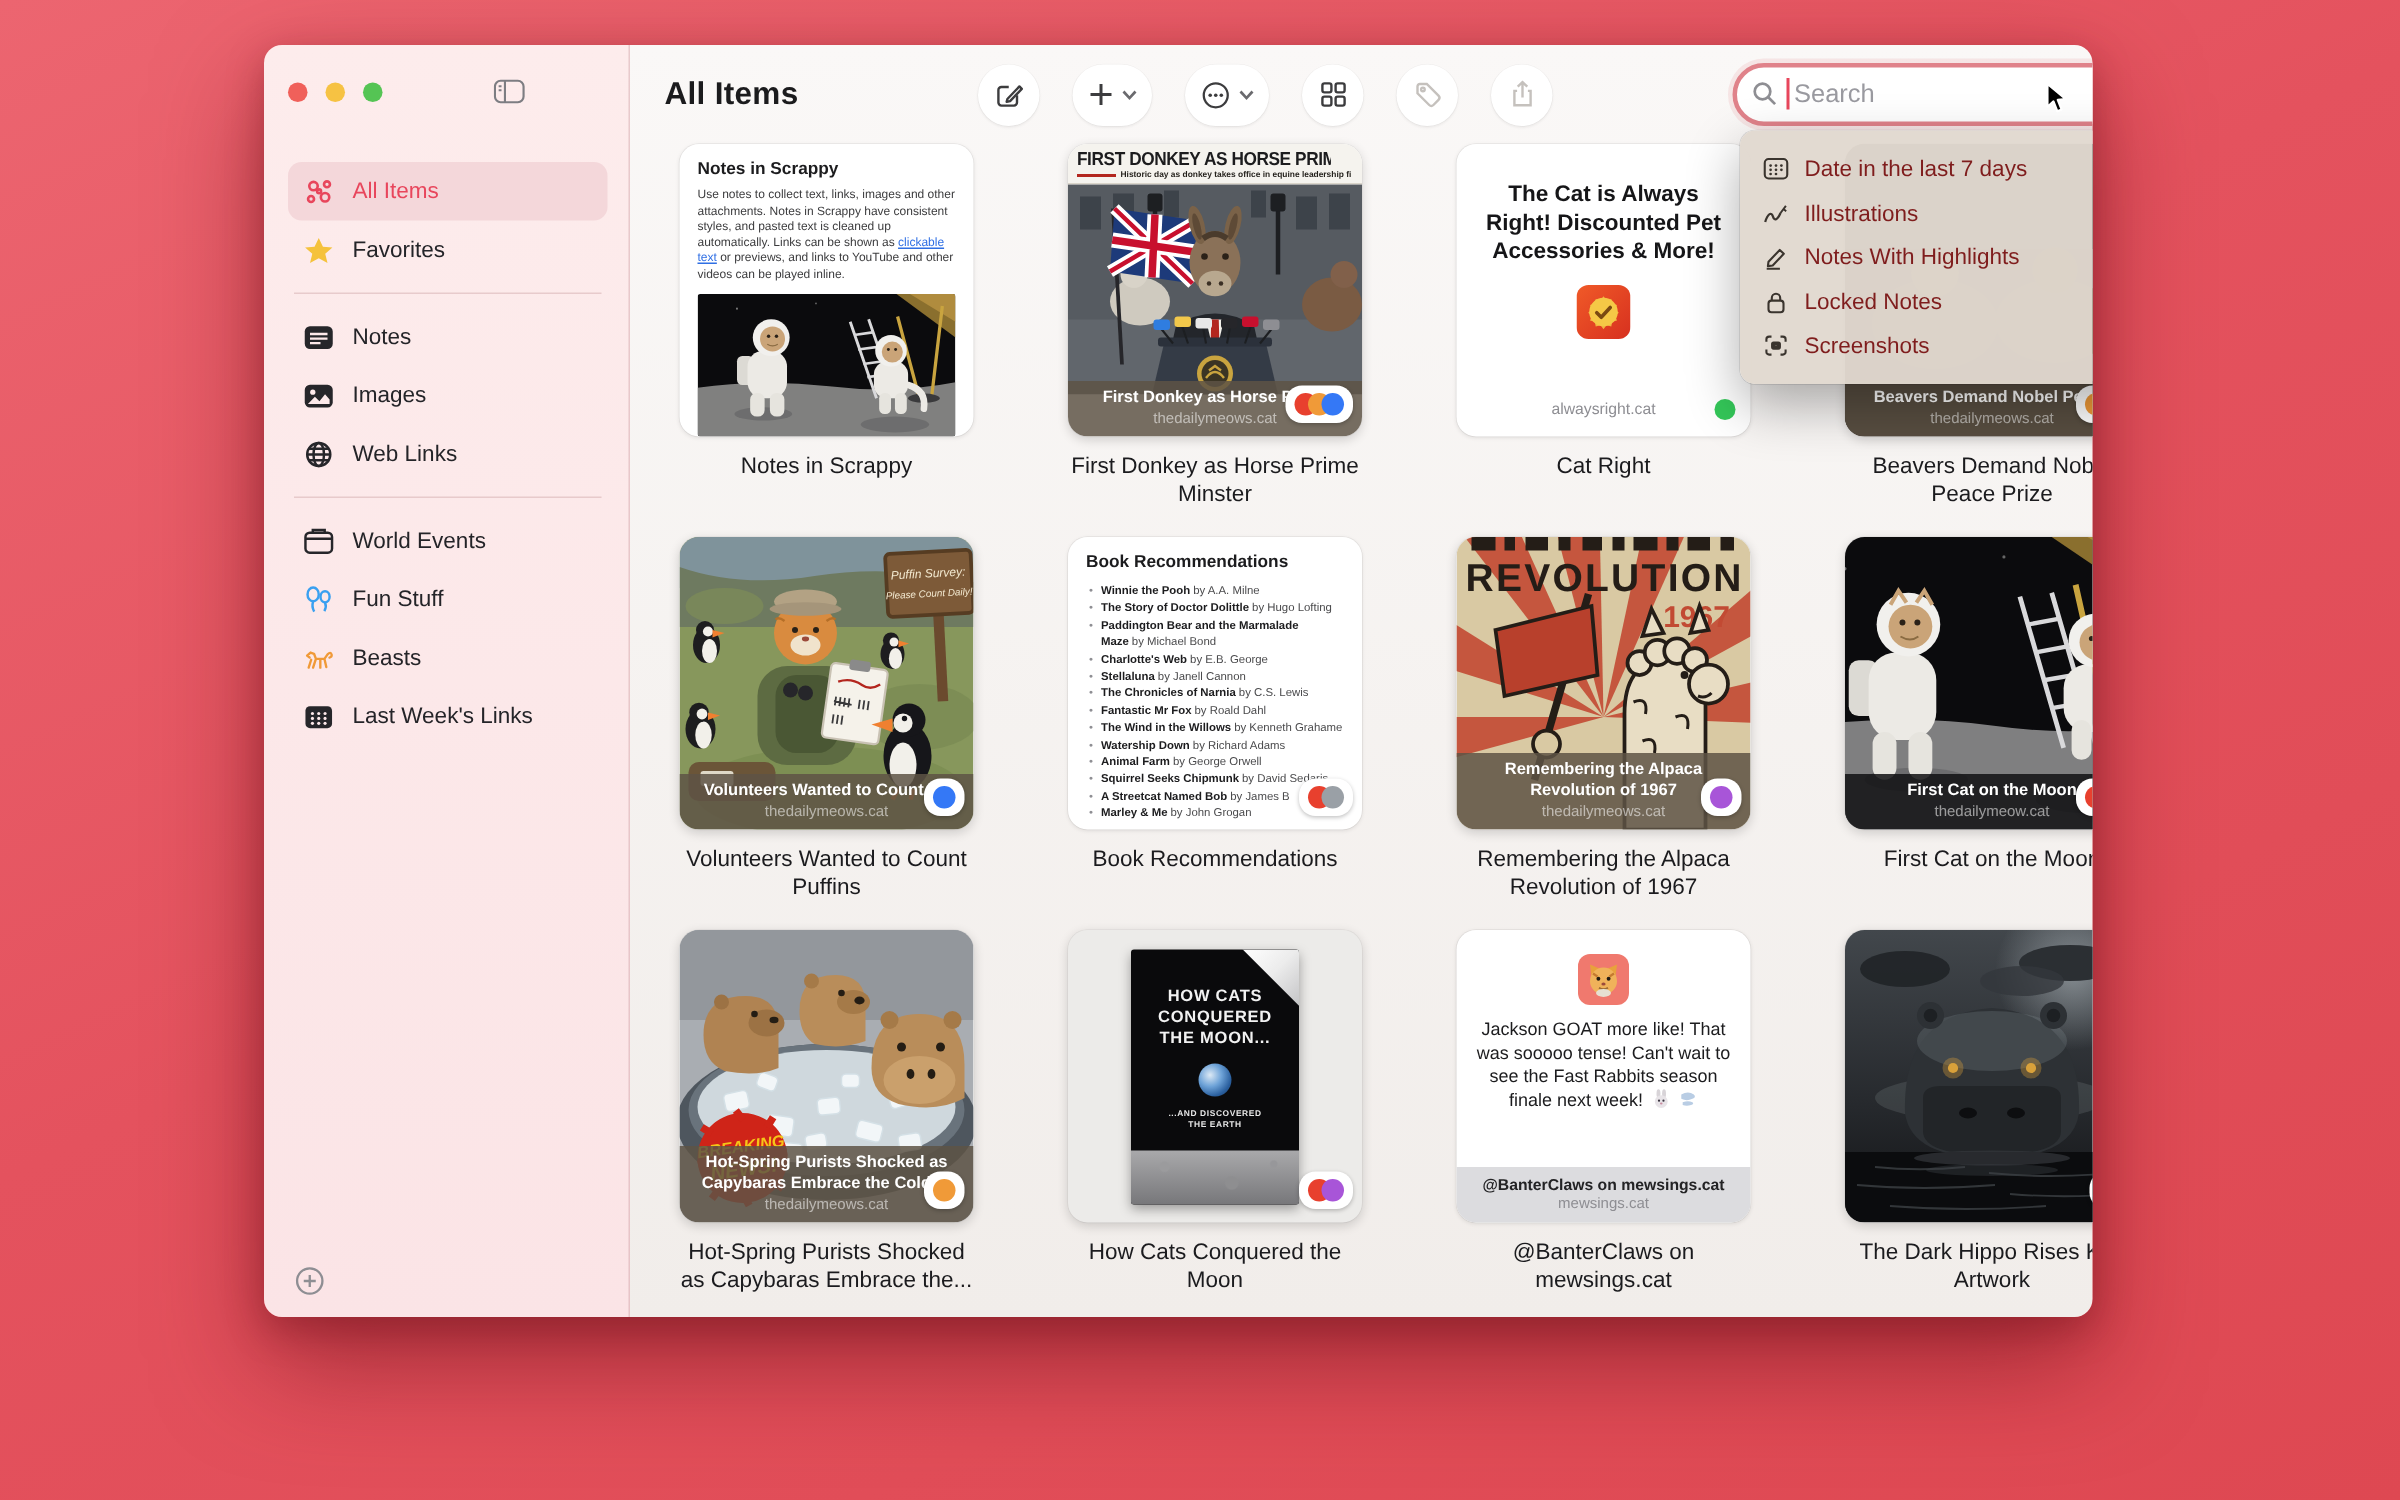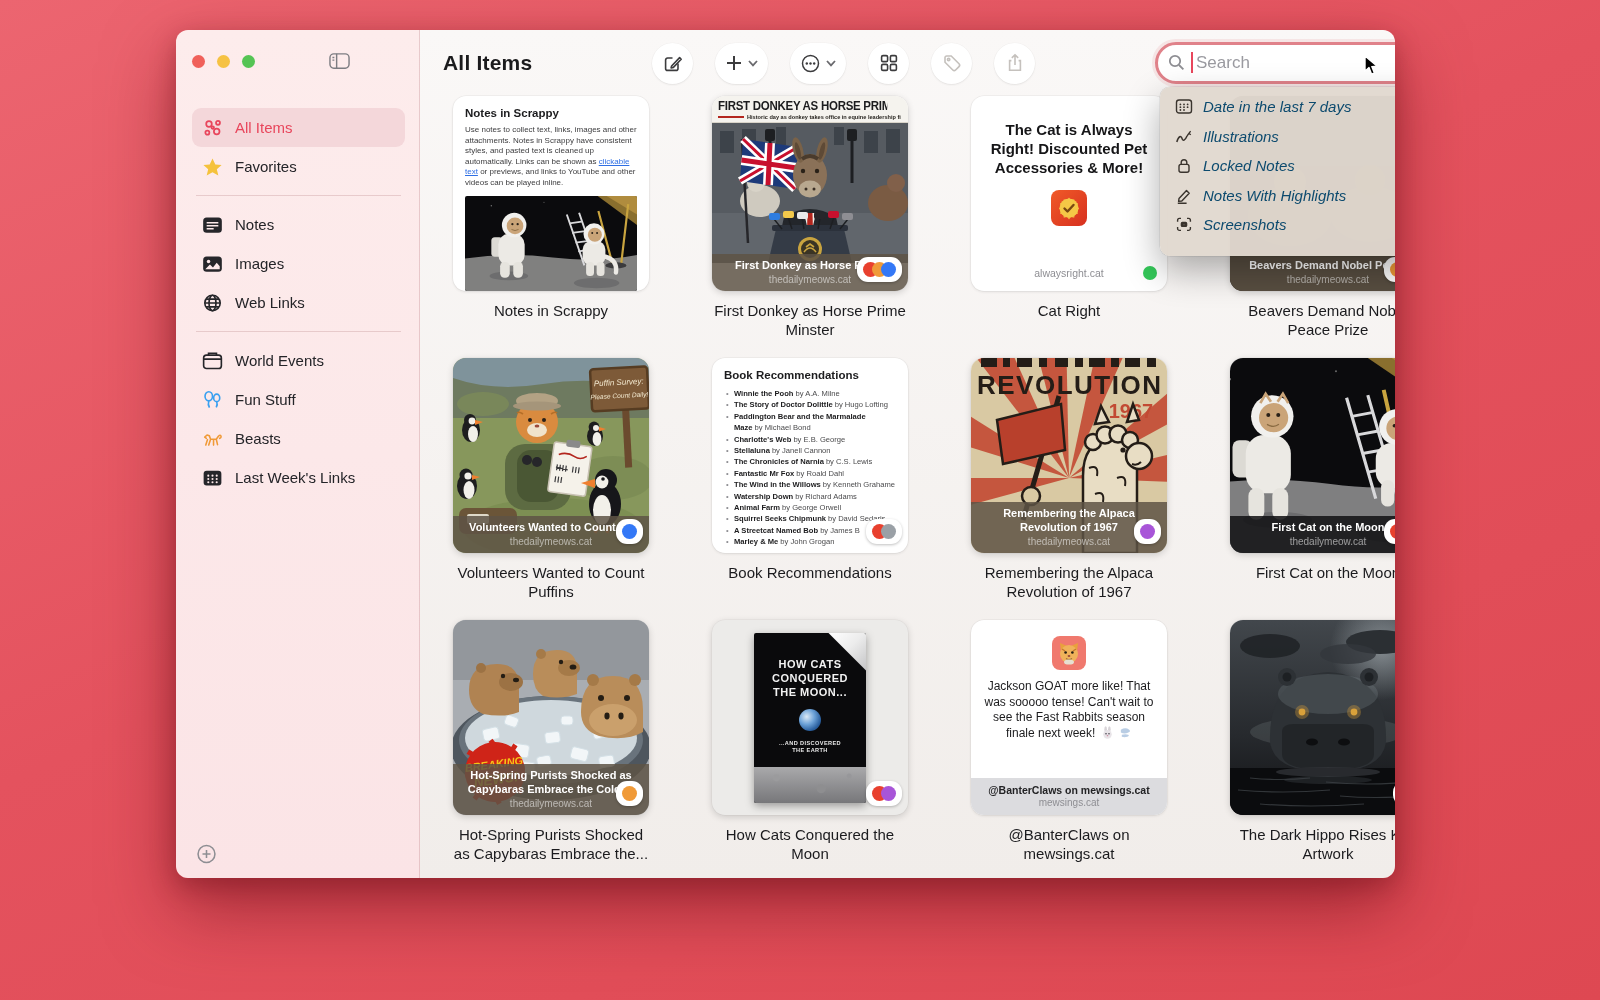--- a/index.html
+++ b/index.html
@@ -40,22 +40,22 @@
   .search input{ width:100%; height:100%; border-radius:21px; border:3px solid #e0828a;
     outline:none; background:#fff; padding:0 14px 0 38px; font-size:17px; color:#1c1c1e;
     font-family:"Liberation Sans",sans-serif; box-shadow:0 0 0 3px rgba(235,170,175,.25);}
   .search input::placeholder{ color:#9a9aa0; }
   .search .mag{ position:absolute; left:13px; top:12px; }
   .search .caret{ position:absolute; left:36px; top:10px; width:2px; height:21px; background:#e8465c; }
   
   .dropdown{ position:absolute; top:57px; right:5px; width:293px; z-index:40;
     background:rgba(225,216,207,.96); border-radius:10px; padding:11px 0 10px;
     box-shadow:0 14px 36px rgba(0,0,0,.32), 0 0 0 .5px rgba(0,0,0,.12); }
-  .dd-item{ display:flex; gap:10px; height:29.5px; padding:0 15px;
-    font-size:15px; color:#0c4a6e;font-style:italic; }
+  .dd-item{ display:flex; align-items:center; gap:10px; height:29.5px; padding:0 15px;
+    font-size:15px; color:#7f1d1d; }
   
   .grid{ margin:12px 32px 0 33px; display:grid; grid-template-columns:repeat(4,196px); column-gap:63px; }
   .cell{ margin-bottom:19px; }
   .card{ width:196px; height:195px; border-radius:13px; position:relative; overflow:hidden;
     background:#fff; box-shadow:0 2px 7px rgba(0,0,0,.16), 0 0 0 .5px rgba(0,0,0,.05); }
   .card.flat{ box-shadow:0 1px 3px rgba(0,0,0,.09), 0 0 0 .5px rgba(0,0,0,.06); }
   .cap{ margin-top:10px; min-height:38px; text-align:center; font-size:15px; line-height:19px; color:#1b1b1e; }
   .ovl{ position:absolute; left:0; right:0; bottom:0; background:rgba(94,84,69,.85);
     color:#fff; text-align:center; padding:5px 10px 6px; }
   .ovl.dark{ background:rgba(17,17,19,.85); }
@@ -847,31 +847,31 @@
       </div>
       <div class="dd-item">
         <svg class="ic" style="width:18px;height:17px" viewBox="0 0 18 17" fill="none" stroke="#3a342e" stroke-width="1.5">
           <path d="M1.8,14 C3.6,8 6,7.2 7,10.4 C7.9,13.4 10,12.8 12,8"></path>
           <path d="M12,8 L15.6,3.2 M14,5.4 l1.8,1.4" stroke-width="1.3"></path>
         </svg>
         <span>Illustrations</span>
       </div>
       <div class="dd-item">
         <svg class="ic" style="width:18px;height:17px" viewBox="0 0 18 17" fill="none" stroke="#3a342e" stroke-width="1.4">
+          <path d="M4,11.5 L11.5,3.6 L14.2,6.2 L6.8,14 L3.6,14.4 Z" stroke-linejoin="round"></path>
+            <path d="M2.8,16.2 H11.6"></path>
+        </svg>
+        <span>Notes With Highlights</span>
+      </div>
+      <div class="dd-item">
+        <svg class="ic" style="width:18px;height:17px" viewBox="0 0 18 17" fill="none" stroke="#3a342e" stroke-width="1.4">
           <rect x="4" y="7.4" width="10" height="7.8" rx="2"></rect>
             <path d="M6.2,7.4 V5.6 a2.8,2.8 0 0 1 5.6,0 V7.4"></path>
         </svg>
         <span>Locked Notes</span>
-      </div>
-      <div class="dd-item">
-        <svg class="ic" style="width:18px;height:17px" viewBox="0 0 18 17" fill="none" stroke="#3a342e" stroke-width="1.4">
-          <path d="M4,11.5 L11.5,3.6 L14.2,6.2 L6.8,14 L3.6,14.4 Z" stroke-linejoin="round"></path>
-            <path d="M2.8,16.2 H11.6"></path>
-        </svg>
-        <span>Notes With Highlights</span>
       </div>
       <div class="dd-item">
         <svg class="ic" style="width:18px;height:17px" viewBox="0 0 18 17" fill="none" stroke="#3a342e" stroke-width="1.4">
           <path d="M6,2.4 H4.4 A1.8,1.8 0 0 0 2.6,4.2 V5.8 M12,2.4 h1.6 A1.8,1.8 0 0 1 15.4,4.2 V5.8 M2.6,11 v1.6 a1.8,1.8 0 0 0 1.8,1.8 H6 M15.4,11 v1.6 a1.8,1.8 0 0 1 -1.8,1.8 H12"></path>
           <rect x="6.4" y="6.4" width="5.2" height="4" rx="1" fill="#3a342e"></rect>
             <circle cx="9" cy="8.4" r="1" fill="#e1d8cf"></circle>
         </svg>
         <span>Screenshots</span>
       </div>
     </div>

